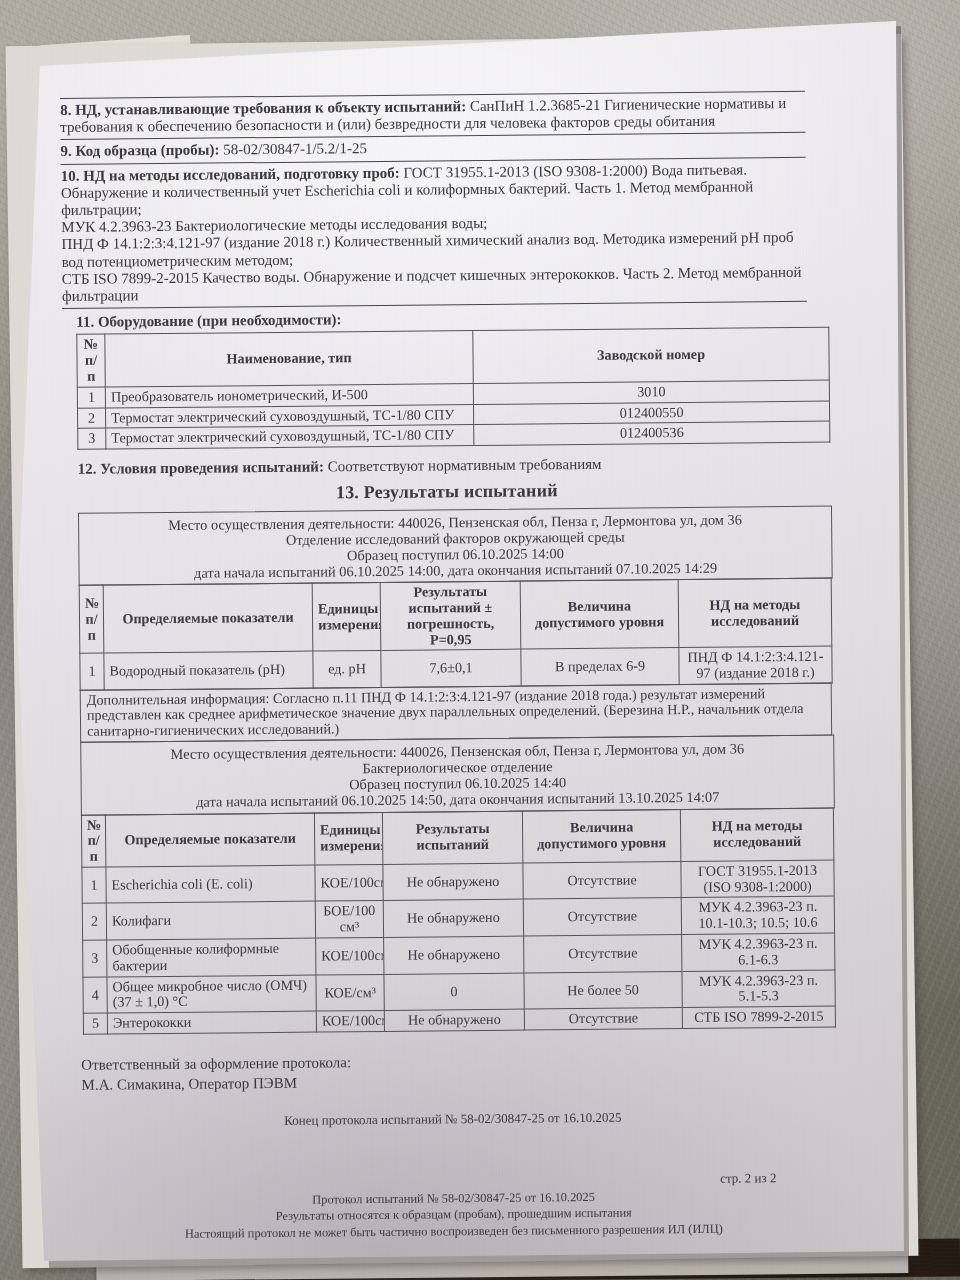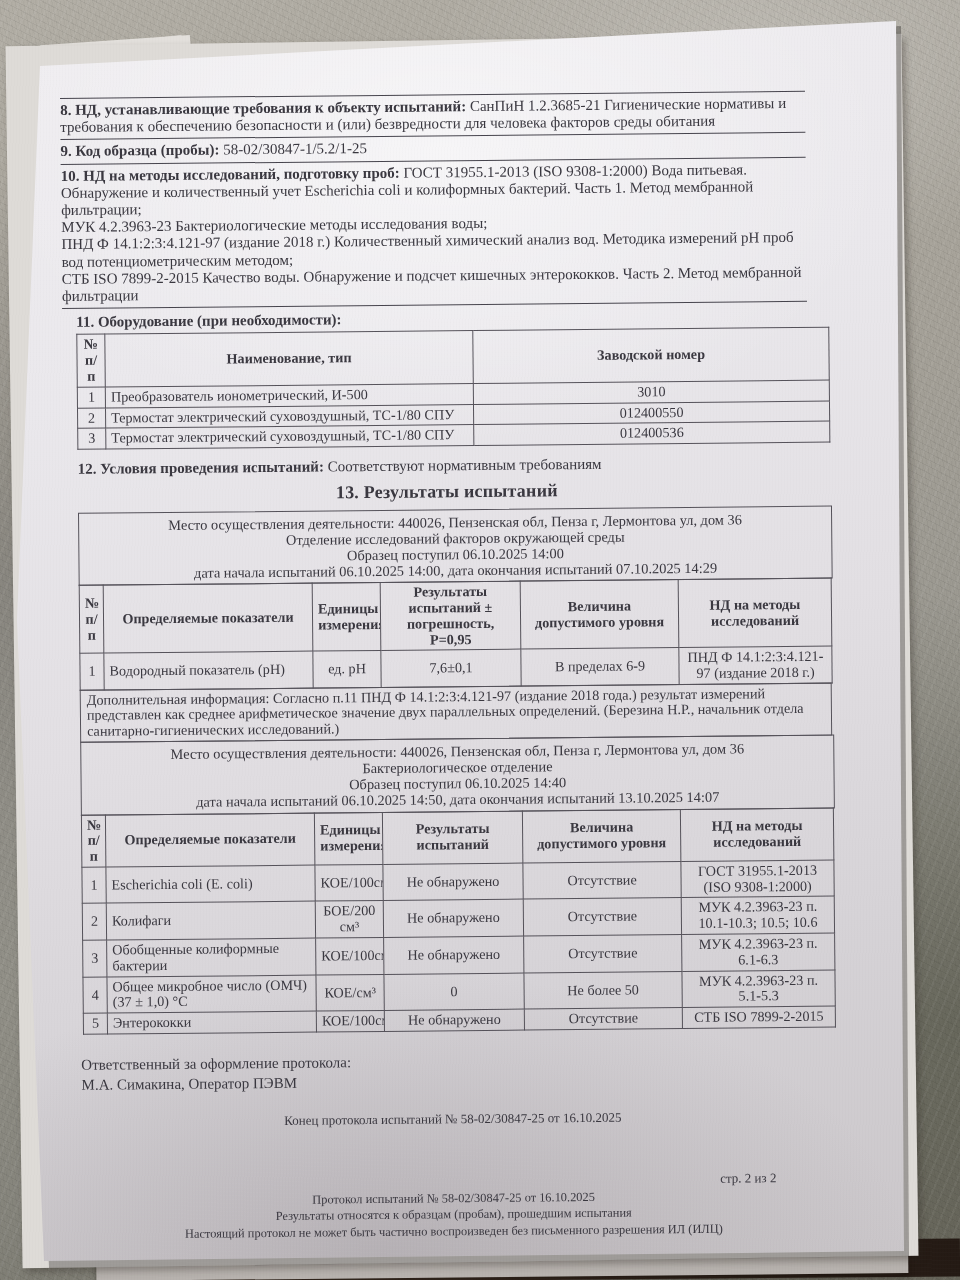--- a/index.html
+++ b/index.html
@@ -231,21 +231,21 @@
         <td>1</td>
         <td class="left">Escherichia coli (E. coli)</td>
         <td>КОЕ/100см³</td>
         <td>Не обнаружено</td>
         <td>Отсутствие</td>
         <td>ГОСТ 31955.1-2013 (ISO 9308-1:2000)</td>
       </tr>
       <tr>
         <td>2</td>
         <td class="left">Колифаги</td>
-        <td>БОЕ/200 см³</td>
+        <td>БОЕ/100 см³</td>
         <td>Не обнаружено</td>
         <td>Отсутствие</td>
         <td>МУК 4.2.3963-23 п. 10.1-10.3; 10.5; 10.6</td>
       </tr>
       <tr>
         <td>3</td>
         <td class="left">Обобщенные колиформные бактерии</td>
         <td>КОЕ/100см³</td>
         <td>Не обнаружено</td>
         <td>Отсутствие</td>

